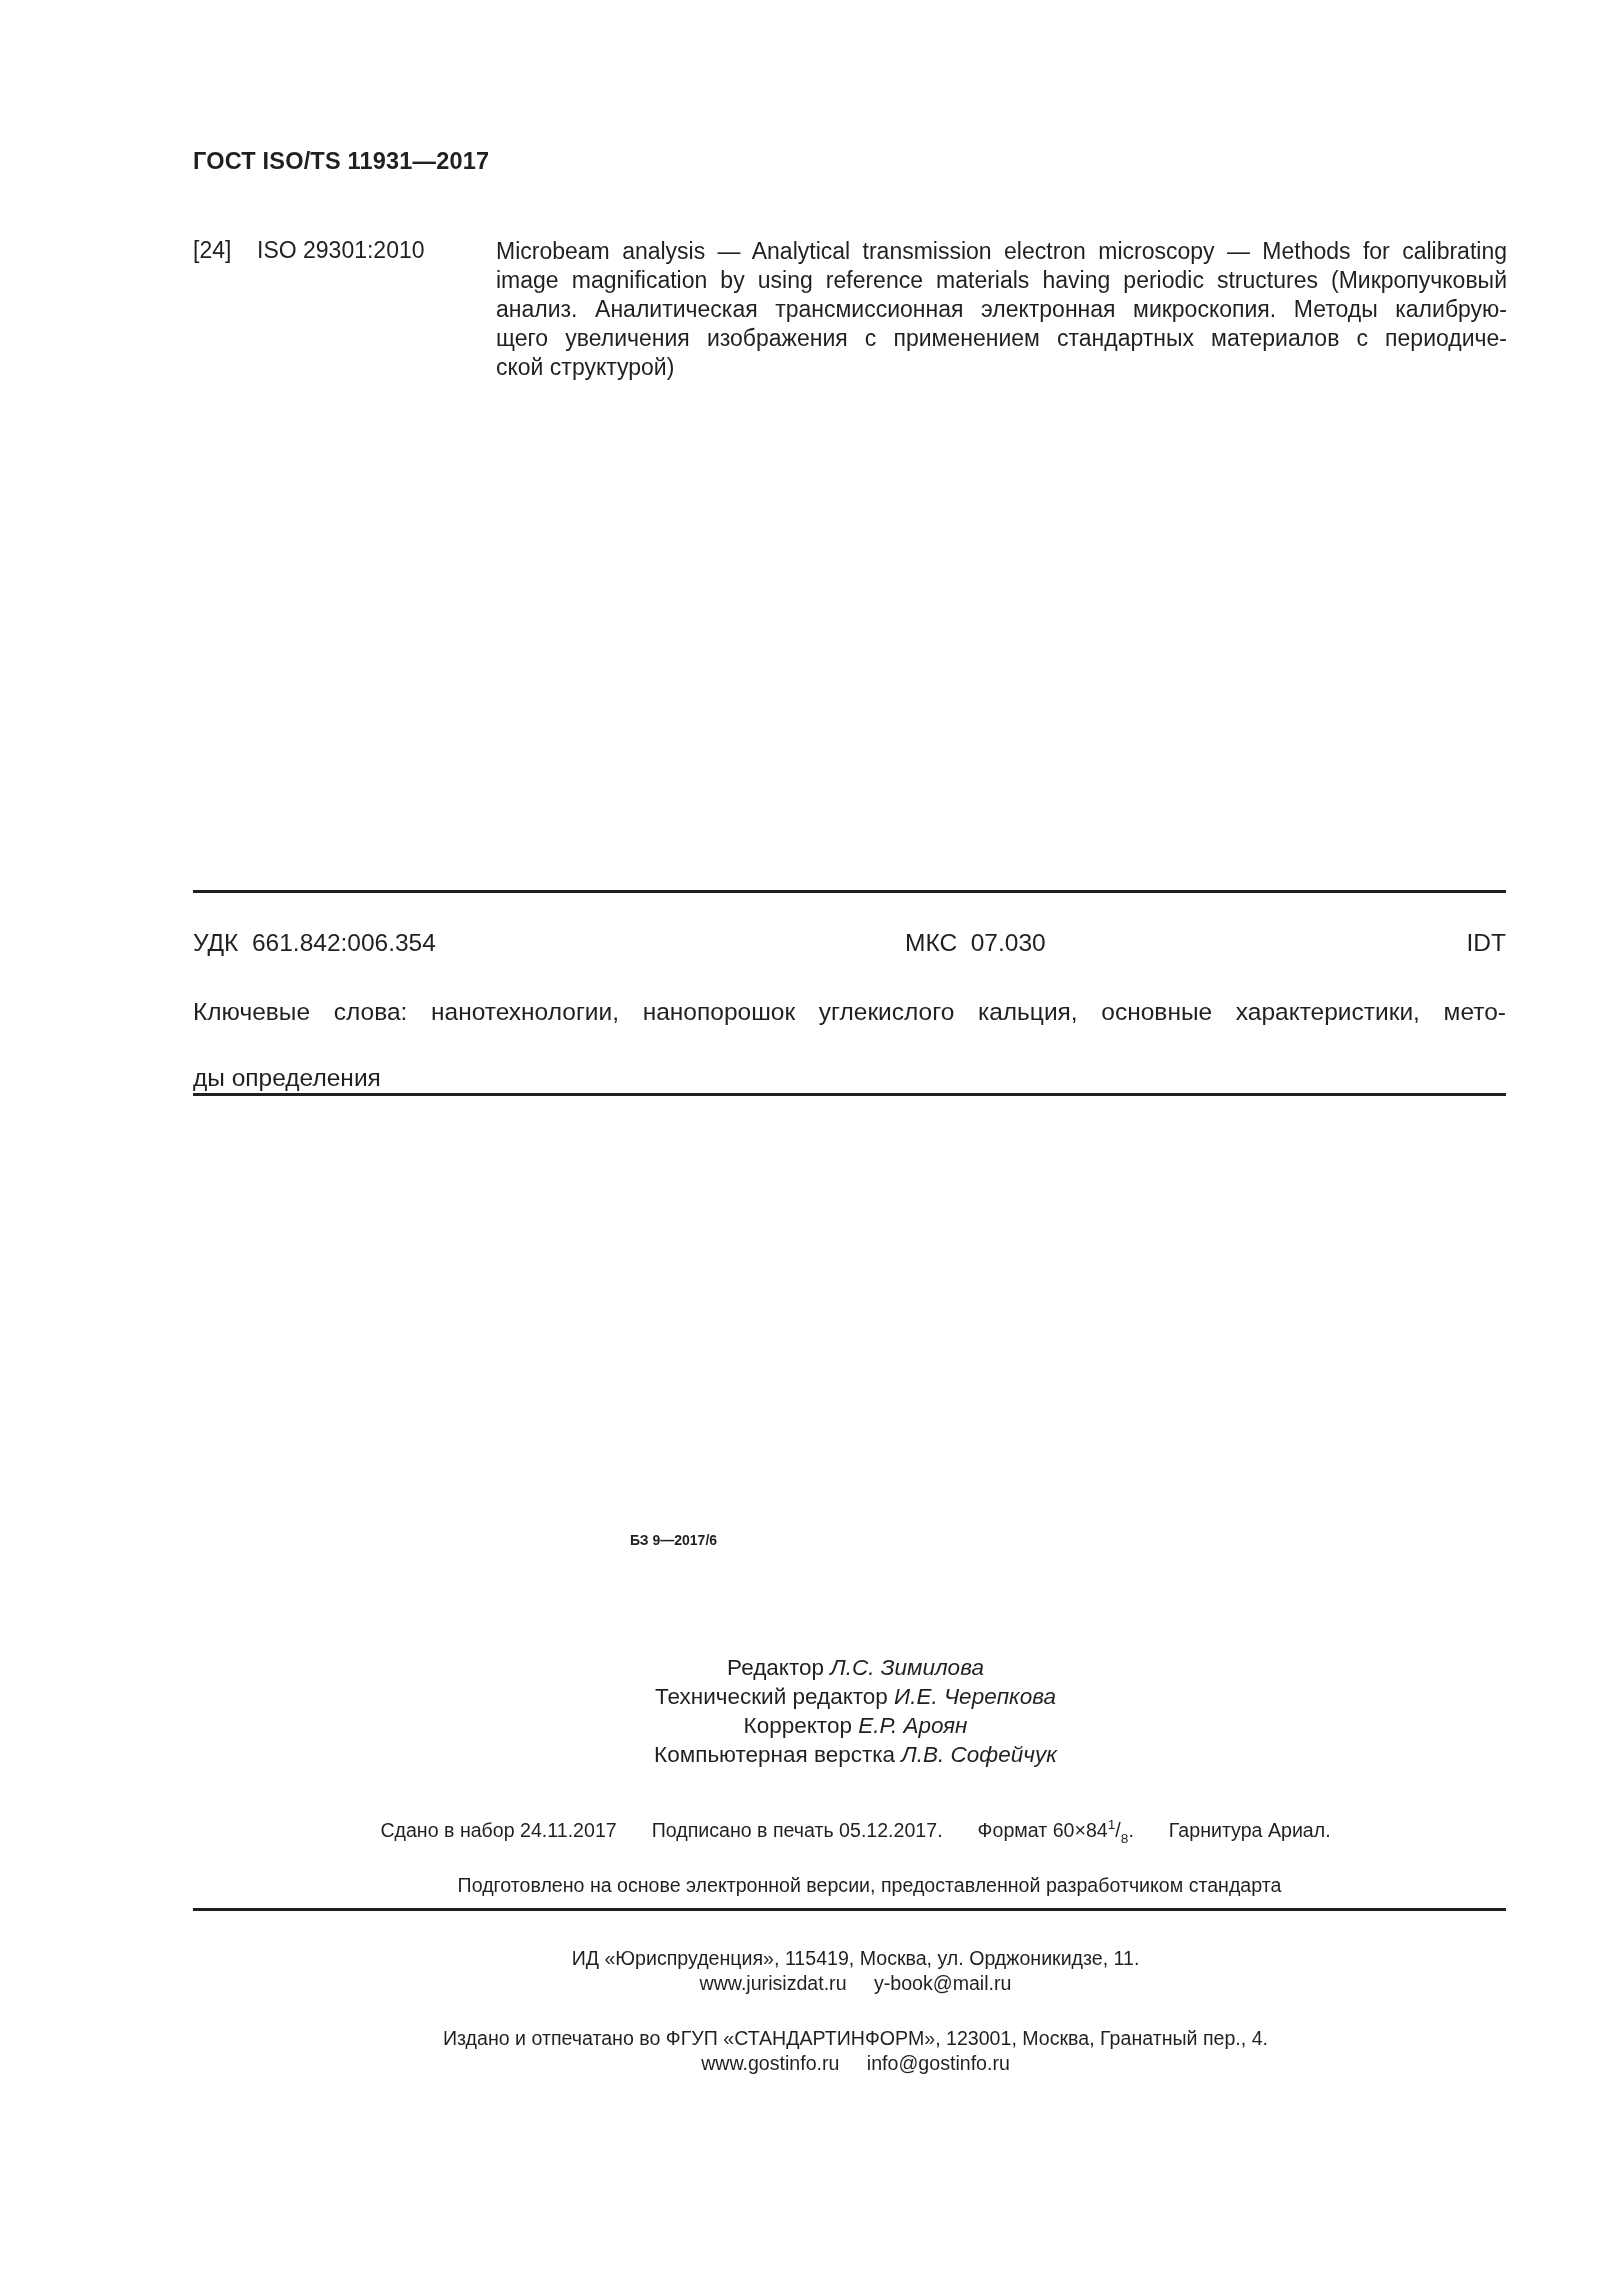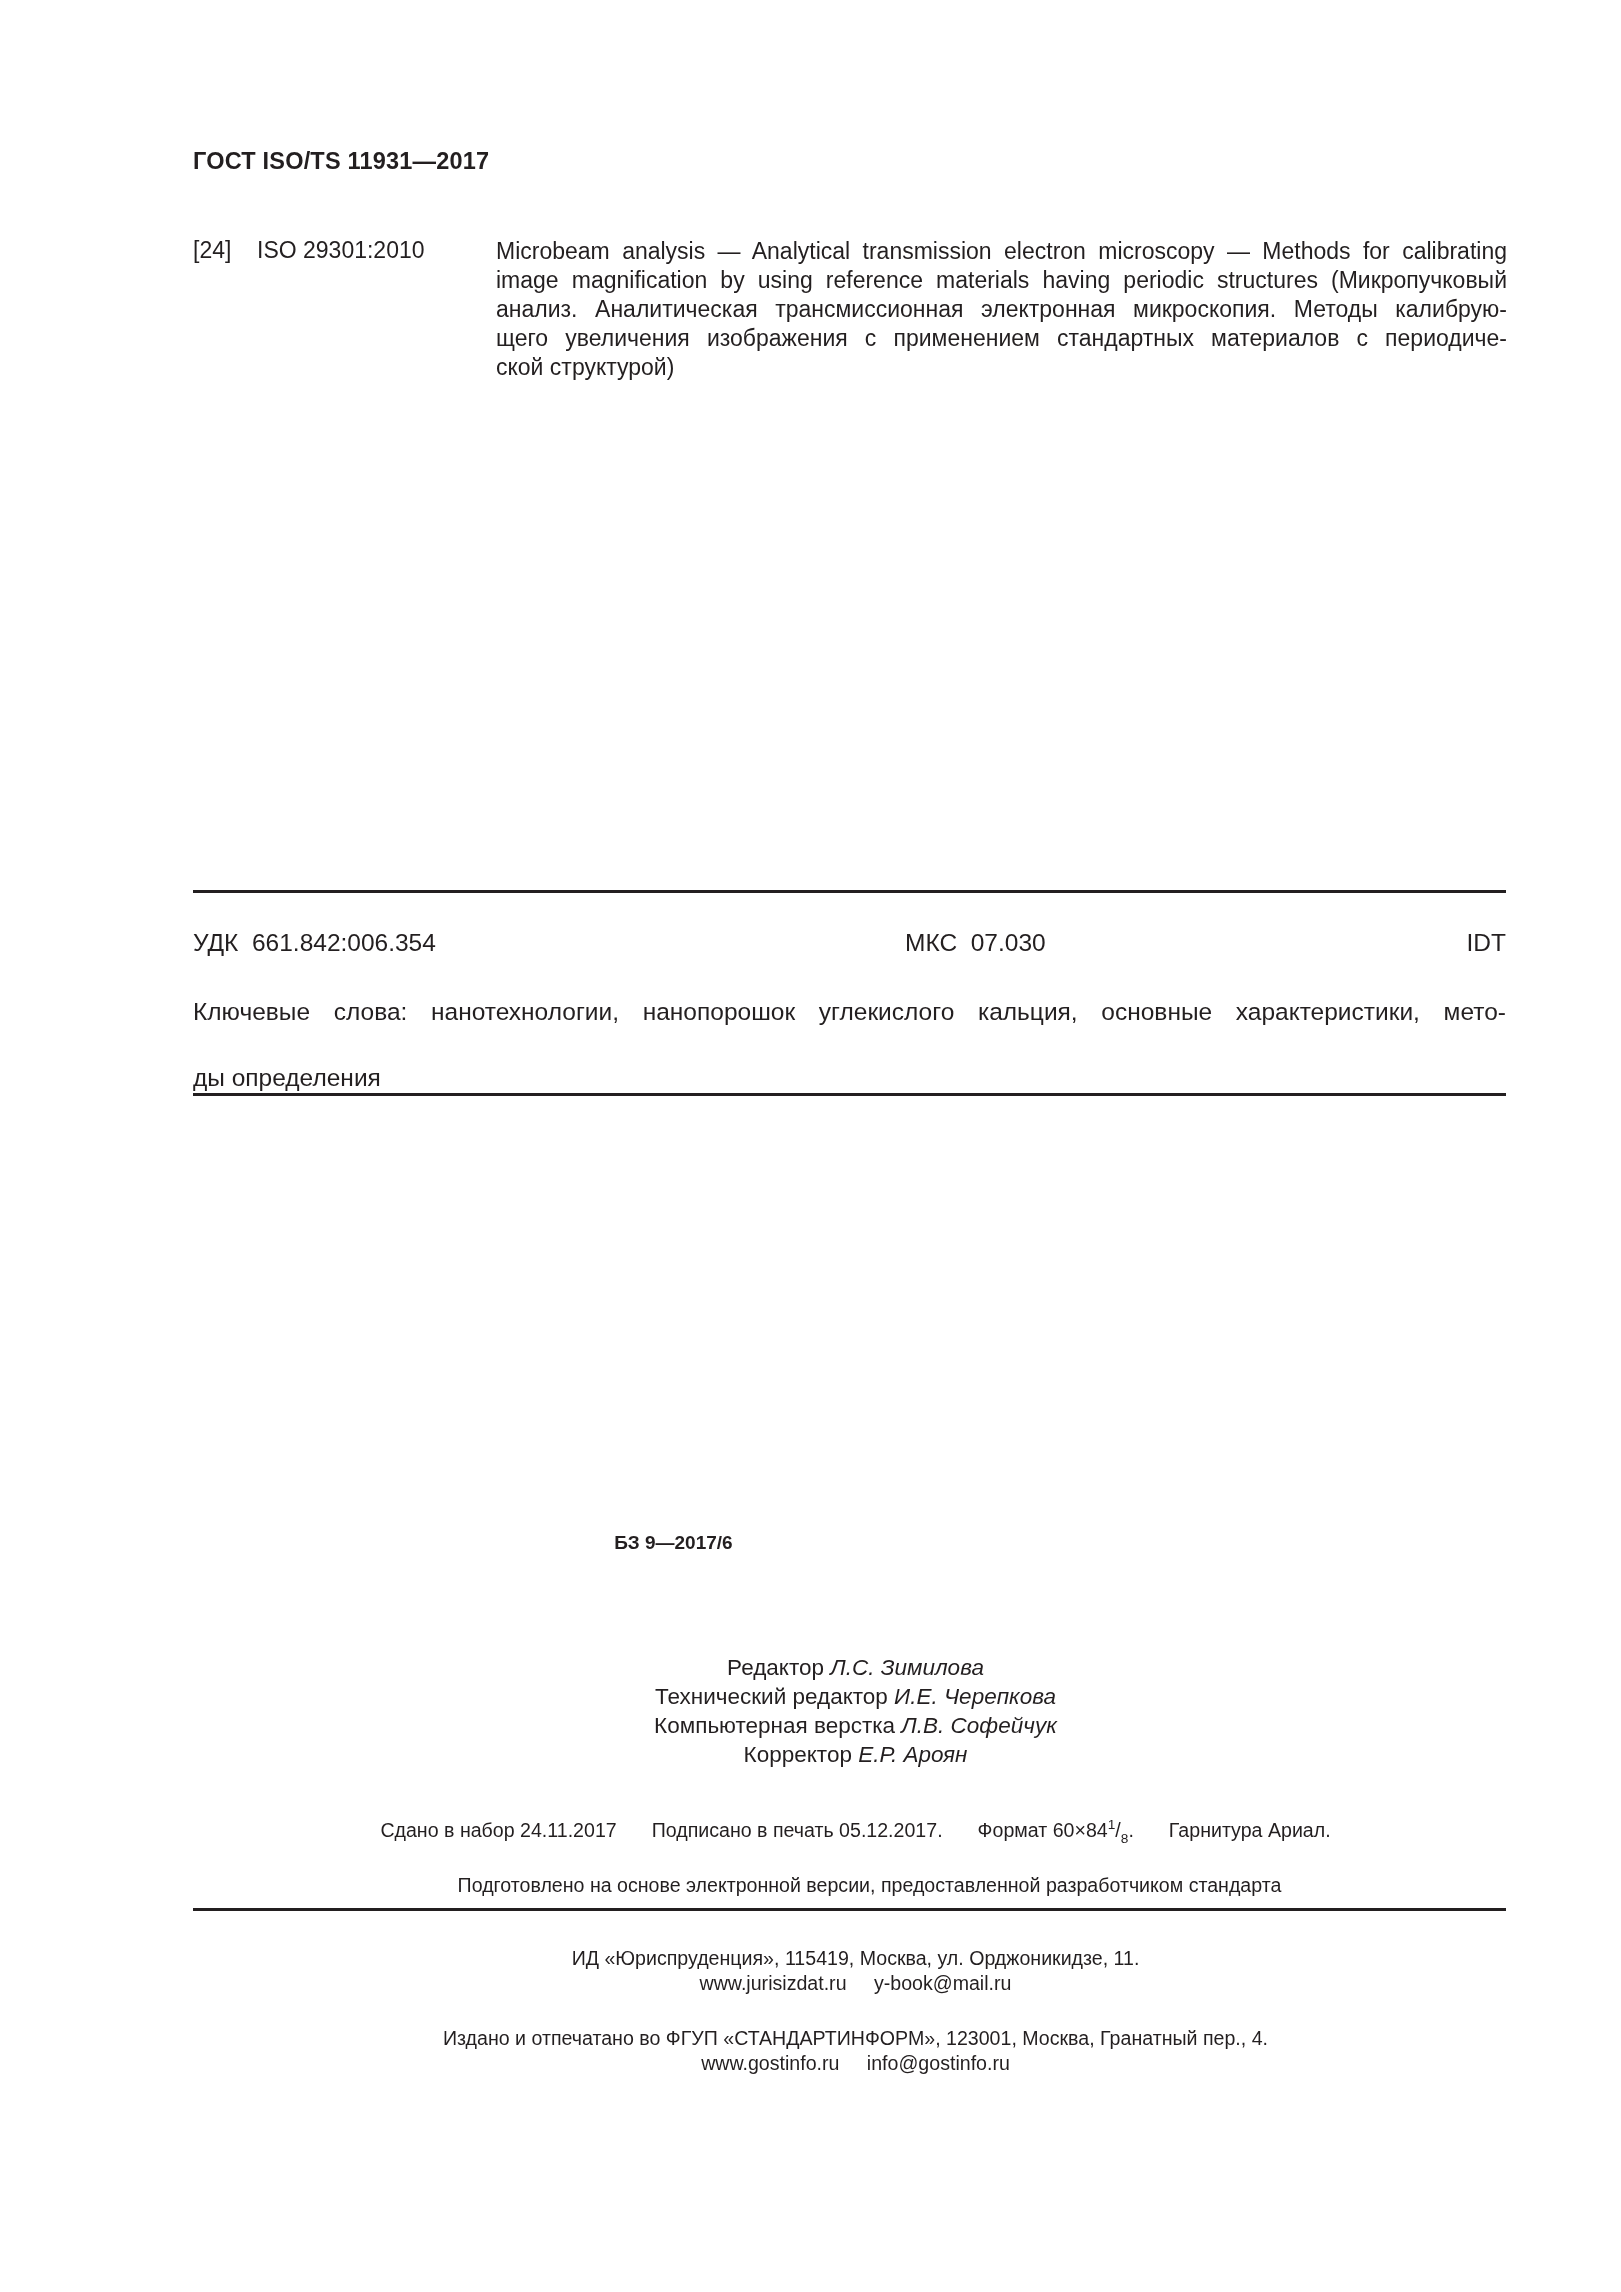--- a/index.html
+++ b/index.html
@@ -23,21 +23,21 @@
     .meta-row { left: 193px; top: 929px; width: 1313px; height: 29px; font-size: 24.5px; }
     .meta-row .udk { position: absolute; left: 0; top: 0; }
     .meta-row .mks { position: absolute; left: 691px; top: 0; }
     .meta-row .idt { position: absolute; right: 0; top: 0; }
     .keywords {
       left: 193px; top: 995px; width: 1313px; font-size: 24.5px; line-height: 33px;
     }
     .keywords span.line { display: block; text-align: justify; text-align-last: justify; }
     .keywords span.line.last { text-align-last: left; margin-top: 33px; }
     .bz {
-      left: 0; width: 1298px; top: 1532px; text-align: center; font-size: 19px; font-weight: bold;
+      left: 0; width: 1298px; top: 1532px; text-align: center; font-size: 14px; font-weight: bold;
       padding-left: 49px; box-sizing: border-box;
     }
     .credits {
       left: 0; width: 1621px; top: 1653px; text-align: center; font-size: 22.5px; line-height: 29px;
       padding-left: 90px; box-sizing: border-box;
     }
     .credits i { font-style: italic; }
     .print-info {
       left: 0; width: 1621px; top: 1812px; text-align: center; font-size: 19.6px; line-height: 25.5px;
       padding-left: 90px; box-sizing: border-box;
@@ -97,26 +97,26 @@
 <div class="abs credits">
   <div>
     <span>Редактор</span>
     <i>Л.С. Зимилова</i>
   </div>
   <div>
     <span>Технический редактор</span>
     <i>И.Е. Черепкова</i>
   </div>
   <div>
+    <span>Корректор</span>
+    <i>Е.Р. Ароян</i>
+  </div>
+  <div>
     <span>Компьютерная верстка</span>
     <i>Л.В. Софейчук</i>
-  </div>
-  <div>
-    <span>Корректор</span>
-    <i>Е.Р. Ароян</i>
   </div>
 </div>
 
 <div class="abs print-info">
   <div>
     <span>Сдано в набор 24.11.2017</span><span class="gap"></span><span>Подписано в печать 05.12.2017.</span><span class="gap"></span><span class="frac"><span>Формат 60×84</span><sup>1</sup>/<sub>8</sub><span>.</span></span><span class="gap"></span><span>Гарнитура Ариал.</span>
   </div>
 </div>
 
 <div class="abs prepared">Подготовлено на основе электронной версии, предоставленной разработчиком стандарта</div>

